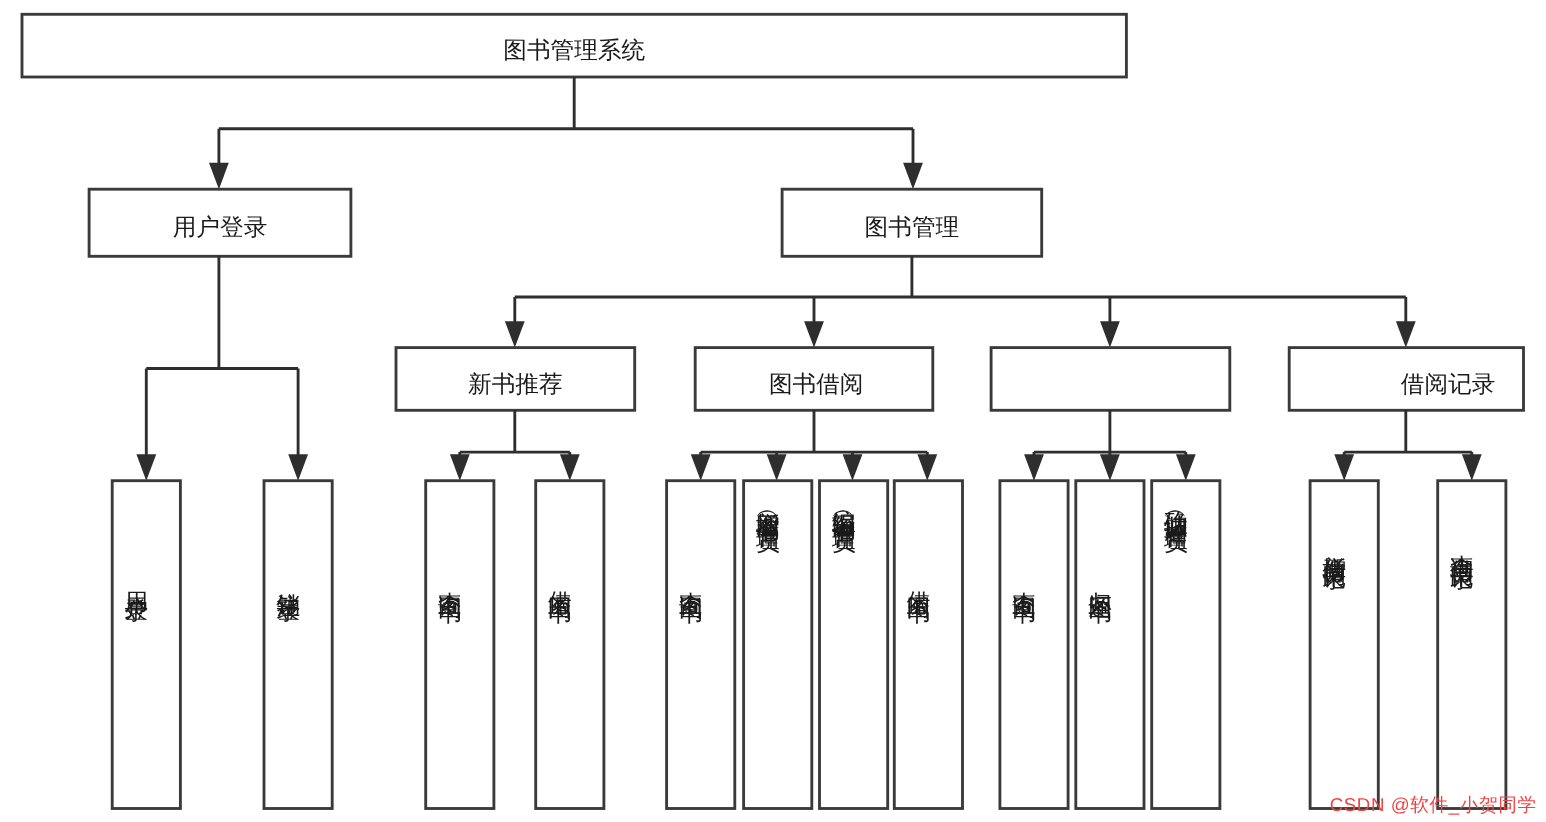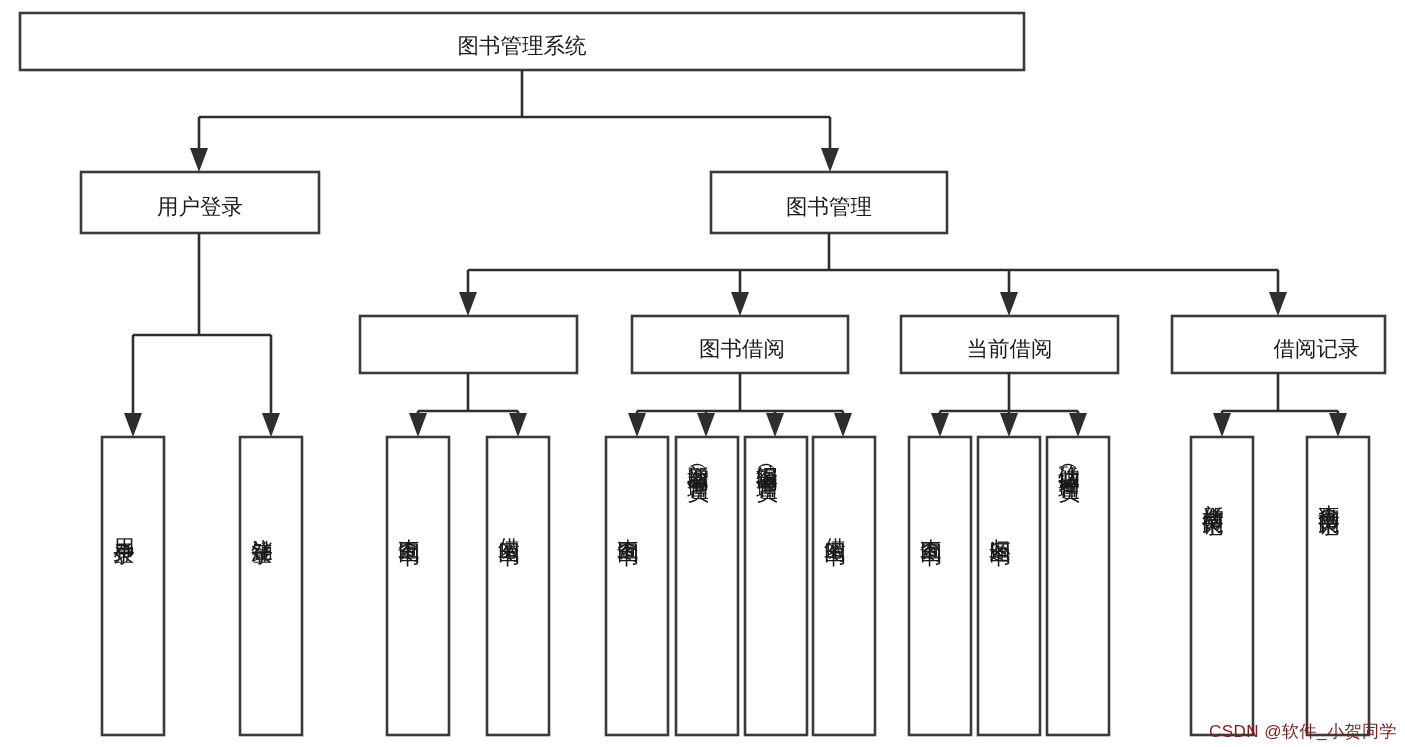--- a/index.html
+++ b/index.html
@@ -63,21 +63,21 @@
     white-space: nowrap;
     text-align: center;
     pointer-events: none;
   }
   #watermark {
     position: absolute;
     right: 8px;
     bottom: 4px;
     font-family: "Liberation Sans", "DejaVu Sans", sans-serif;
     font-size: 17px;
-    color: #7f1d1d;
+    color: #ef4444;
     white-space: nowrap;
     letter-spacing: 0.5px;
   }
 </style>
 </head>
 <body>
 
 <div id="diagram-root">
 
   <svg id="flowchart" viewBox="0 0 1405 747">
@@ -142,22 +142,22 @@
 
     <rect class="node-box" x="1191" y="437" width="62" height="298"></rect>
     <rect class="node-box" x="1307" y="437" width="62" height="298"></rect>
   </svg>
 
   <div class="hlabel-wrap" style="left:20px; top:31px; width:1004px;">图书管理系统</div>
 
   <div class="hlabel-wrap" style="left:81px; top:192px; width:238px;">用户登录</div>
   <div class="hlabel-wrap" style="left:711px; top:192px; width:236px;">图书管理</div>
 
+  <div class="hlabel-wrap" style="left:360px; top:334px; width:217px;">新书推荐</div>
   <div class="hlabel-wrap" style="left:634px; top:334px; width:216px;">图书借阅</div>
-  <div class="hlabel-wrap" style="left:901px; top:334px; width:217px;">当前借阅</div>
   <div class="hlabel-wrap" style="left:1172px; top:334px; width:213px;margin-left:38px;">借阅记录</div>
 
   <div class="vlabel-wrap" style="left:112px; top:521px;">用户登录</div>
   <div class="vlabel-wrap" style="left:250px; top:521px;">注销登录</div>
 
   <div class="vlabel-wrap" style="left:397px; top:521px;">查询图书</div>
   <div class="vlabel-wrap" style="left:497px; top:521px;">借阅图书</div>
 
   <div class="vlabel-wrap" style="left:616px; top:521px;">查询图书</div>
   <div class="vlabel-wrap" style="left:686px; top:447px;">新增图书（管理员）</div>

